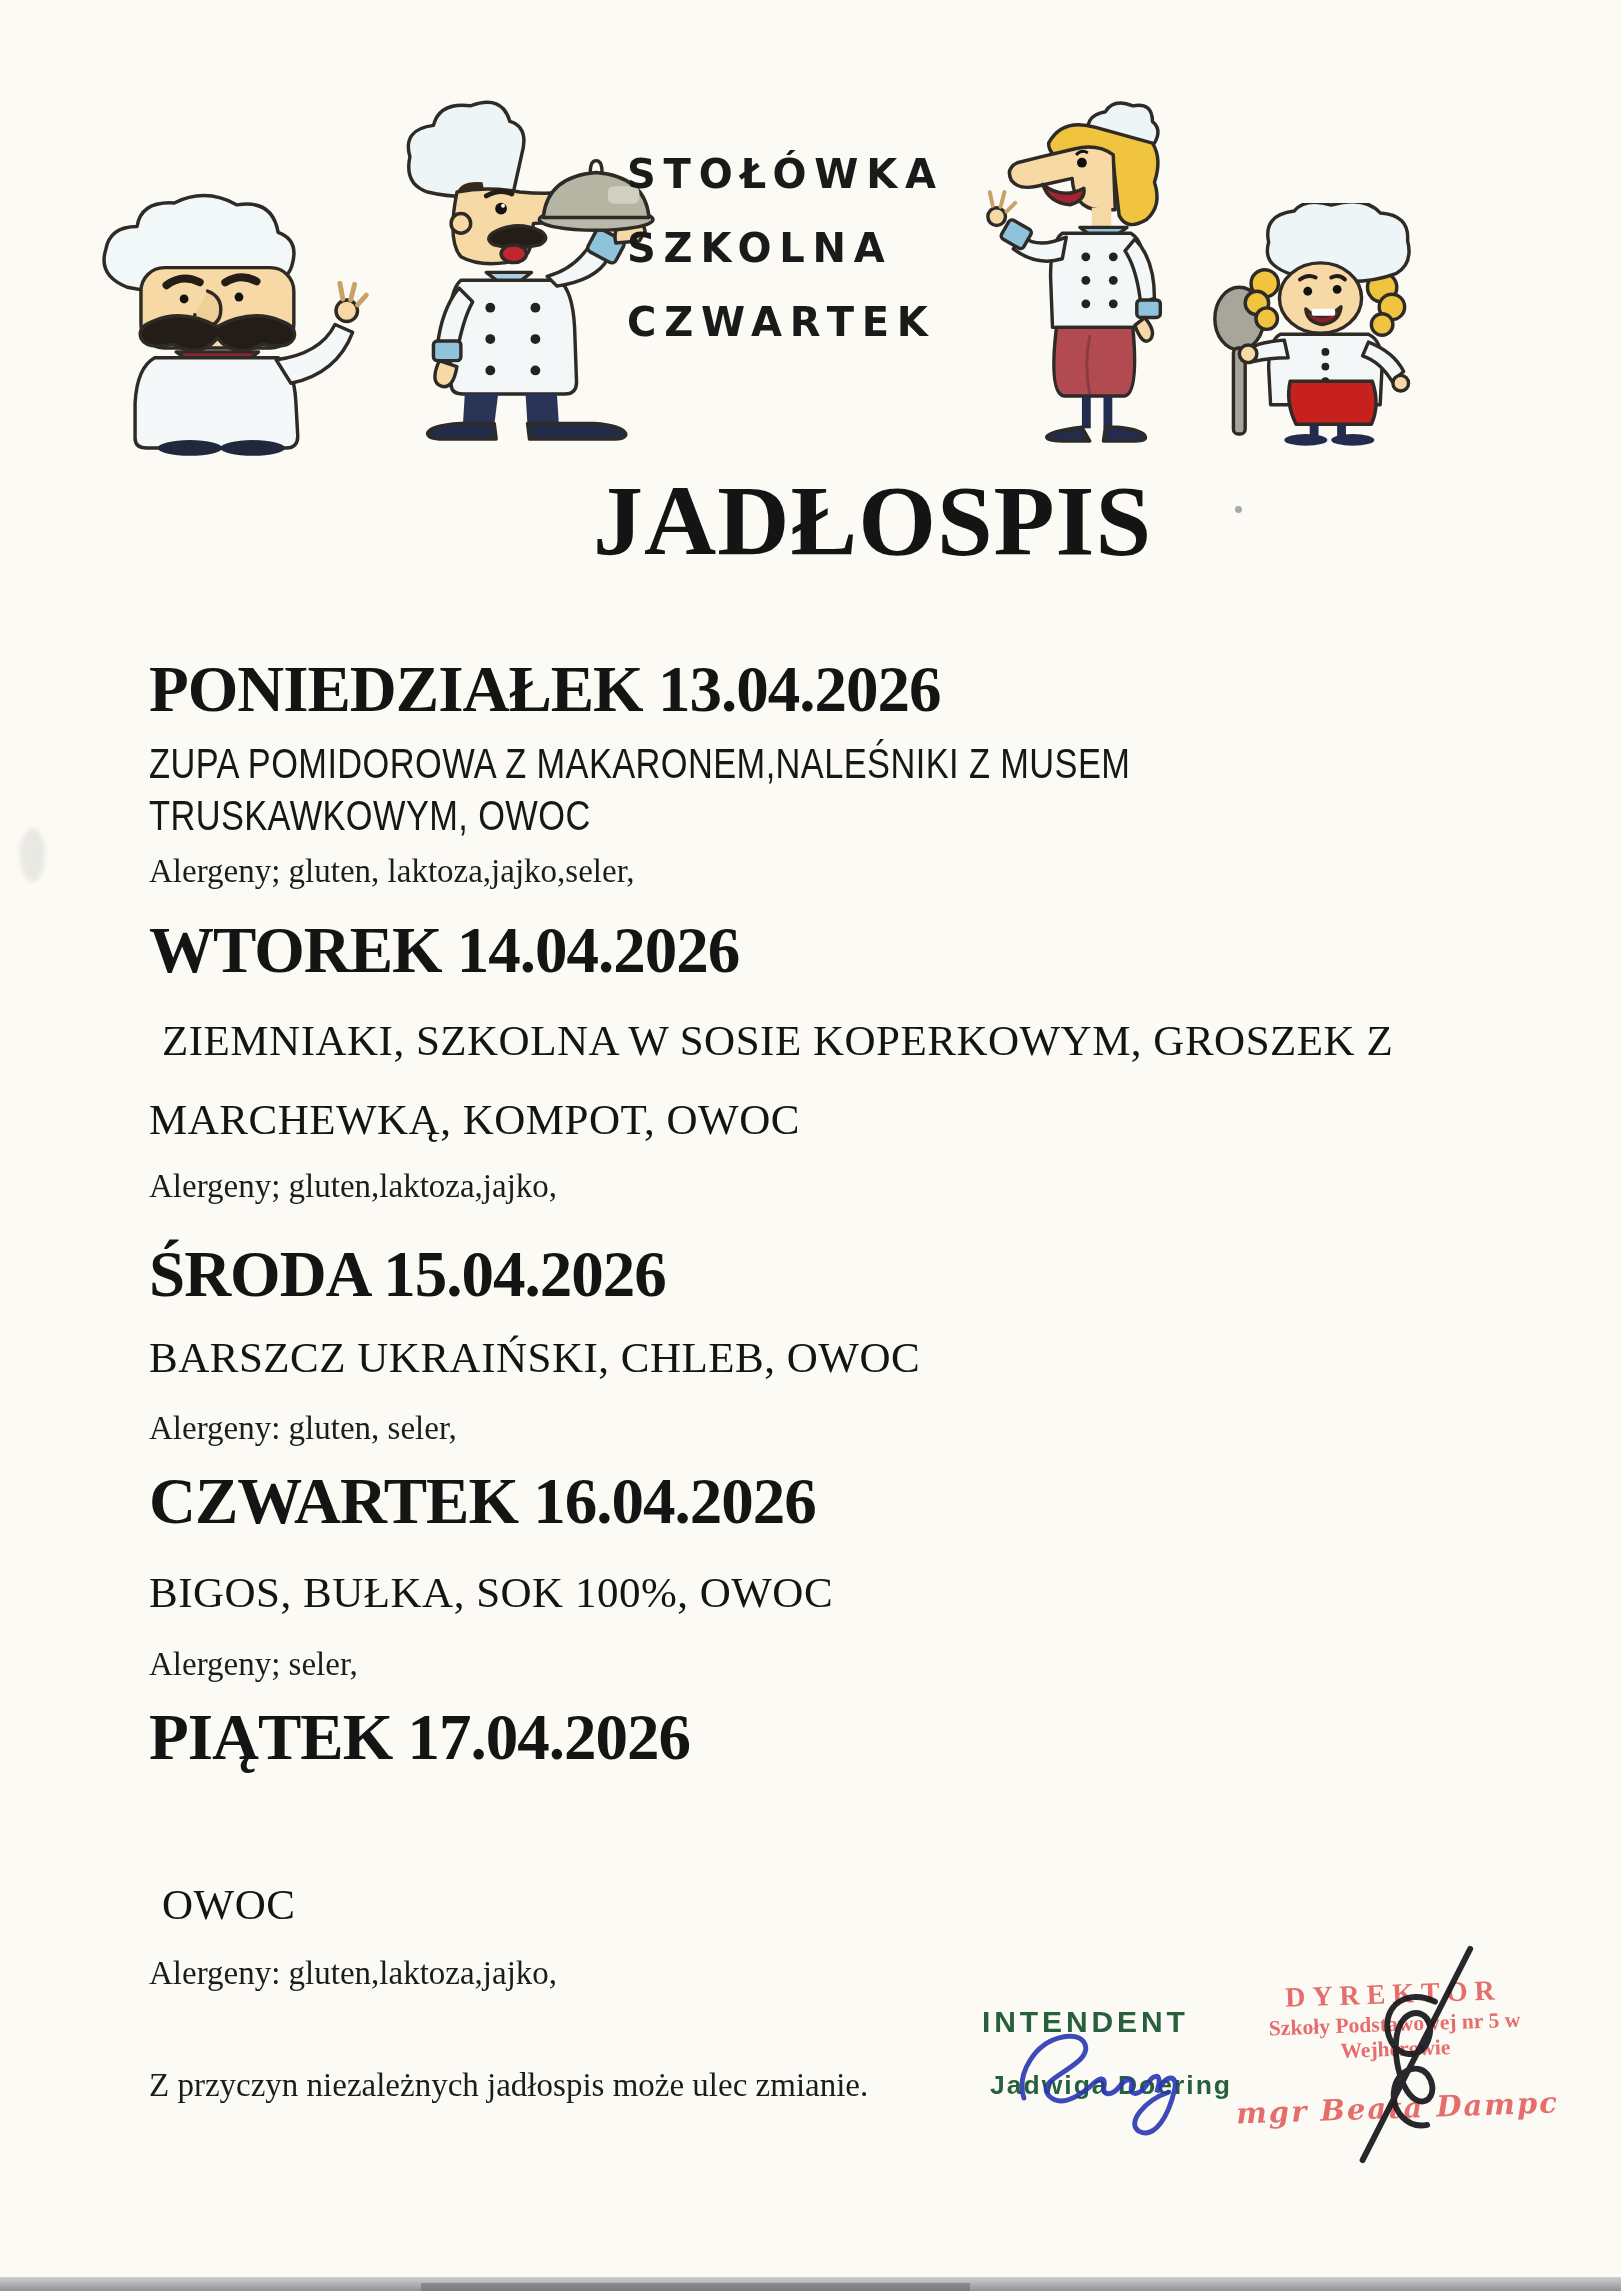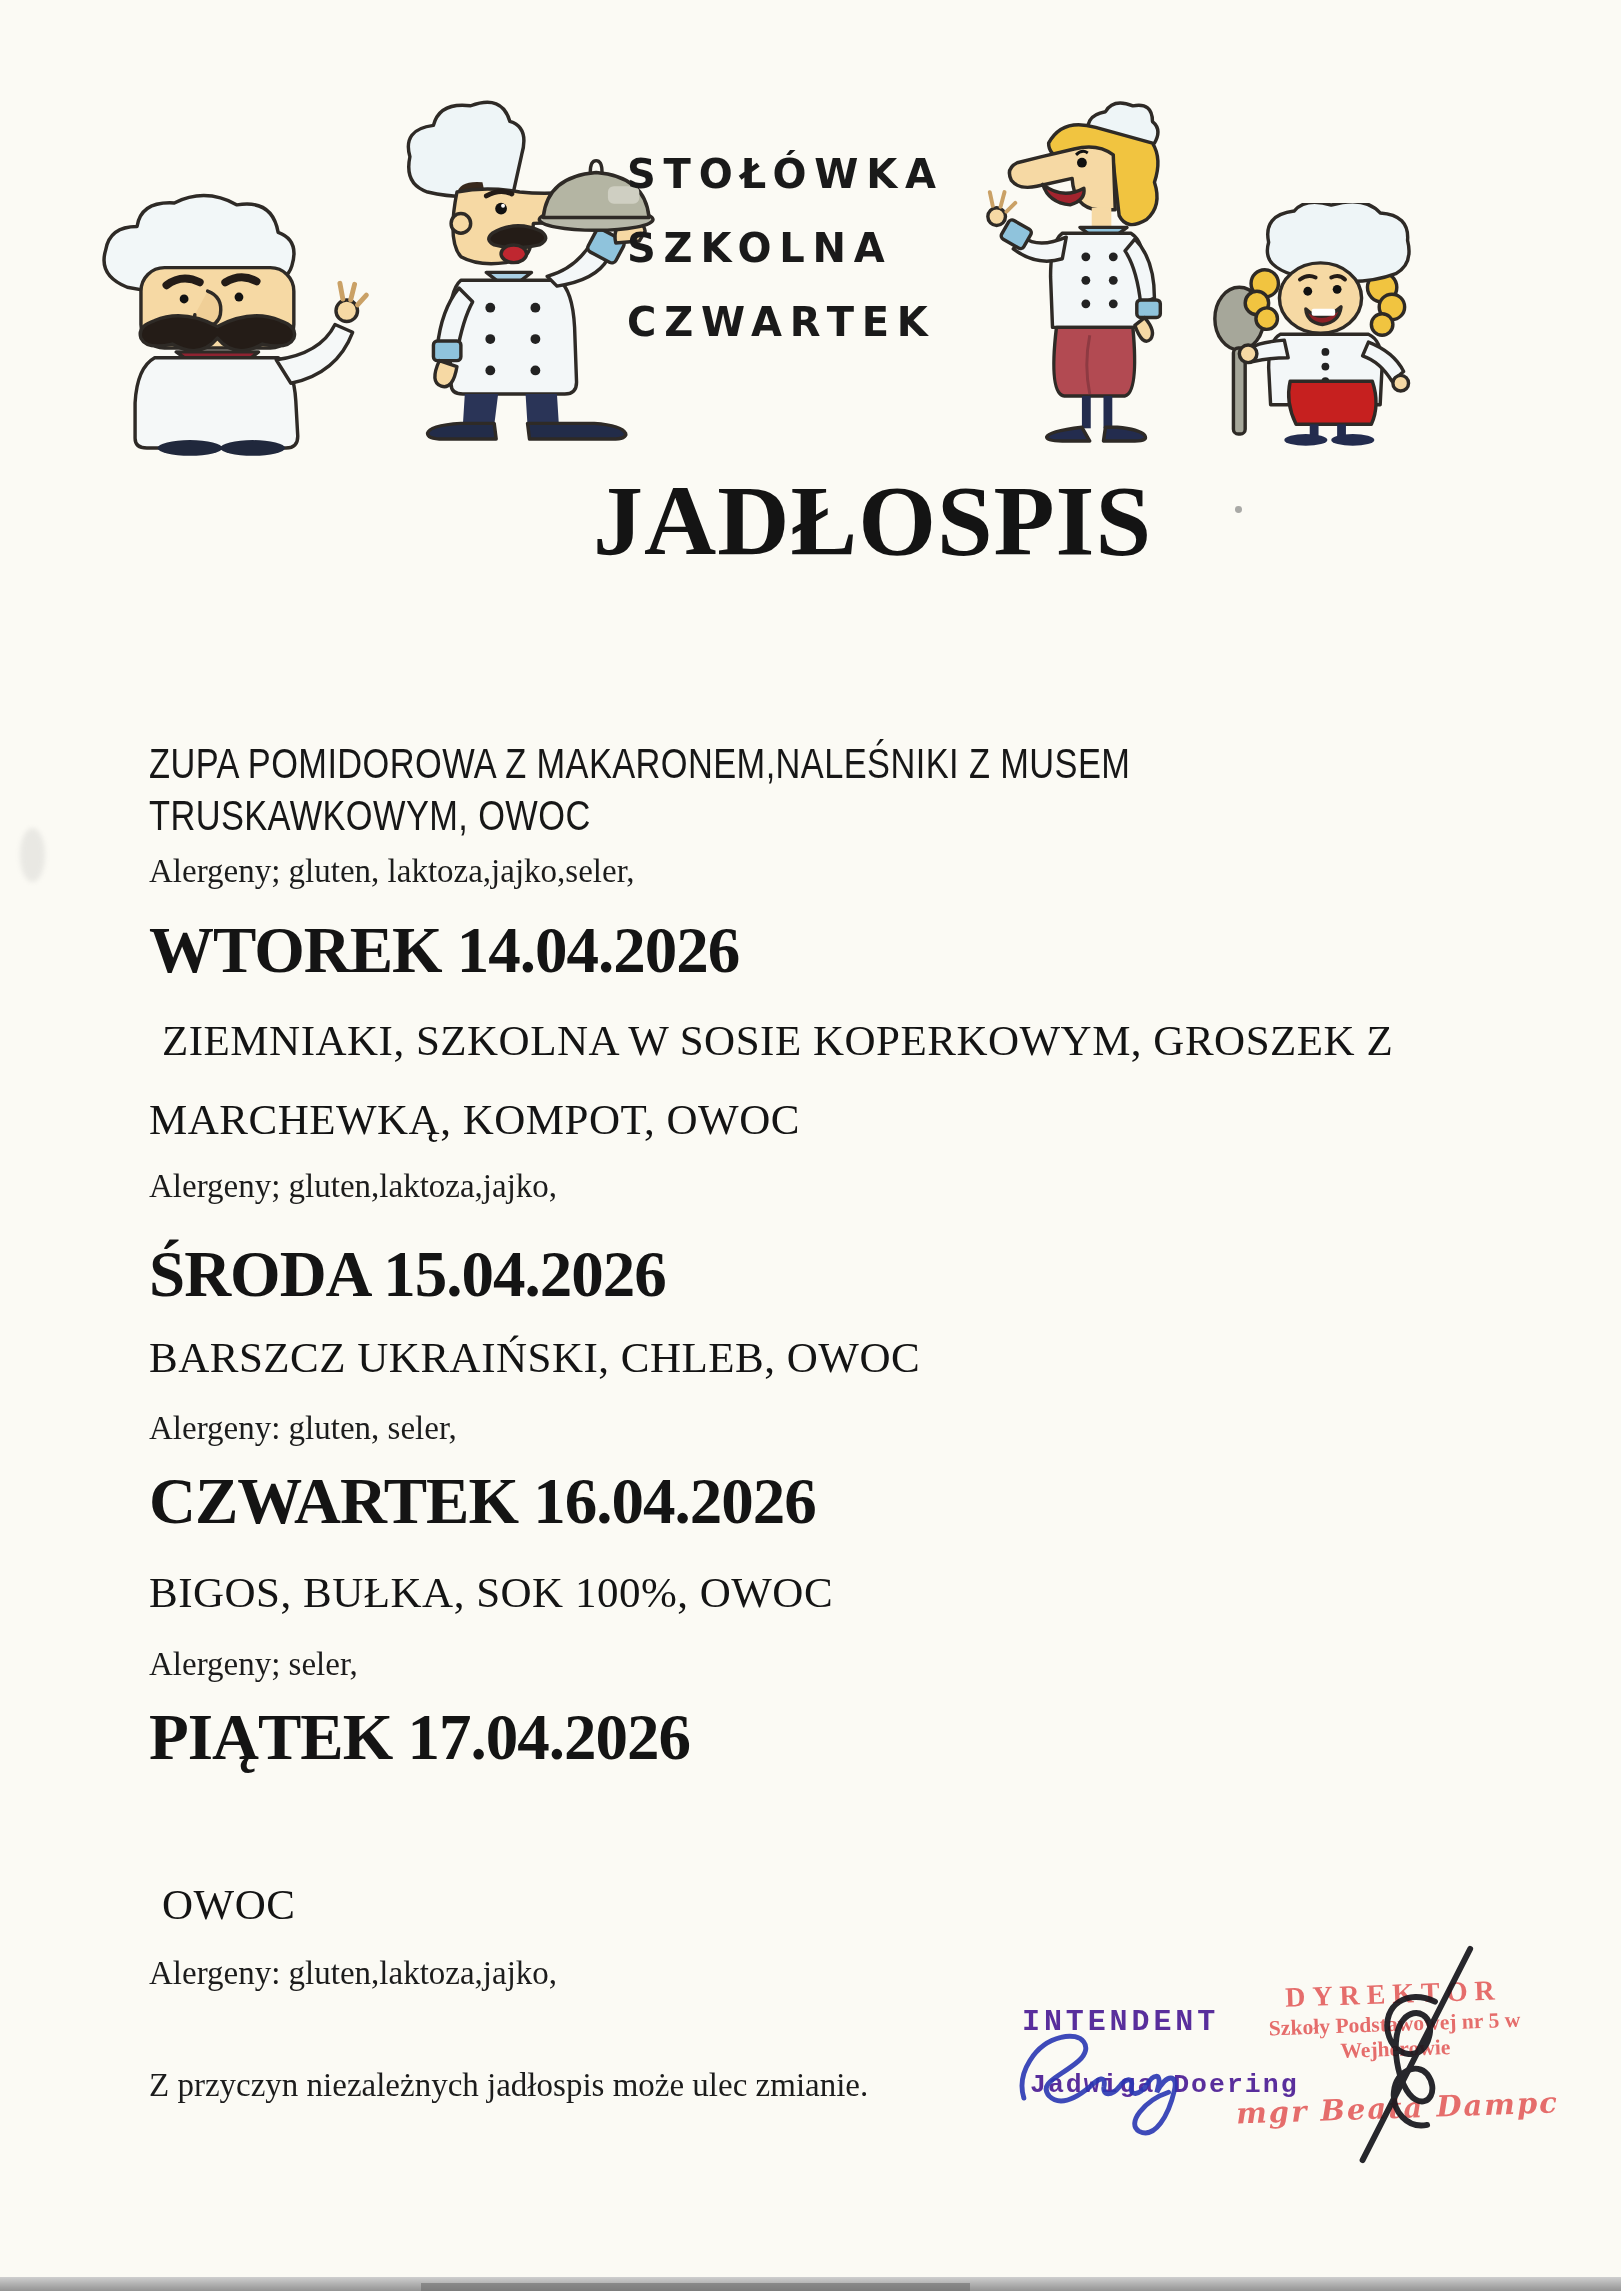--- a/index.html
+++ b/index.html
@@ -15,21 +15,21 @@
   
   .doc-title{left:593px;top:463px;font-size:100px;font-weight:bold;letter-spacing:1px;}
   
   .day-header{left:149px;font-size:65px;font-weight:bold;letter-spacing:-1px;}
   .menu-line{left:149px;font-size:43px;letter-spacing:0.5px;}
   .menu-line.sans{font-family:"Liberation Sans",sans-serif;transform:scaleX(0.8);transform-origin:left top;color:#171717;}
   .allergens{left:149px;font-size:33px;color:#1c1c1c;text-align:right;}
   .note{left:149px;font-size:33px;color:#1c1c1c;}
   .indent{left:162px;}
   
-  .stamp{color:#4c1d95;font-family:Liberation Mono, monospace;margin-left:40px;}
+  .stamp{color:#14532d;font-family:Liberation Sans, sans-serif;}
   .intendent-title{left:982px;top:2005px;font-size:30px;font-weight:bold;letter-spacing:3.9px;opacity:.92;}
   .intendent-name{left:990px;top:2070px;font-size:26.5px;font-weight:bold;letter-spacing:2px;opacity:.92;}
   .dyrektor{position:absolute;left:1219px;top:1978px;width:353px;text-align:center;
     transform:rotate(-2deg);opacity:.8;}
   .dyrektor .d1{font-size:28px;font-weight:bold;letter-spacing:6.9px;color:#e04a4a;}
   .dyrektor .d2{font-size:21.6px;font-weight:bold;color:#e04a4a;margin-top:2px;}
   .dyrektor .d3{font-size:29px;font-weight:bold;font-style:italic;color:#e04a4a;
     font-family:"DejaVu Serif",serif;margin-top:29px;letter-spacing:2px;}
   .sig{position:absolute;}
   
@@ -170,20 +170,21 @@
 
   <div class="slogan">
     <div>STOŁÓWKA</div>
     <div>SZKOLNA</div>
     <div>CZWARTEK</div>
   </div>
 
   <div class="abs doc-title">JADŁOSPIS</div>
   <div class="speck"></div>
 
+  <div class="abs day-header" style="top:652px">PONIEDZIAŁEK 13.04.2026</div>
   <div class="abs menu-line sans" style="top:739px">ZUPA POMIDOROWA Z MAKARONEM,NALEŚNIKI Z MUSEM</div>
   <div class="abs menu-line sans" style="top:791px">TRUSKAWKOWYM, OWOC</div>
   <div class="abs allergens" style="top:853px">Alergeny; gluten, laktoza,jajko,seler,</div>
 
   <div class="abs day-header" style="top:913px">WTOREK 14.04.2026</div>
   <div class="abs menu-line indent" style="top:1016px">ZIEMNIAKI, SZKOLNA W SOSIE KOPERKOWYM, GROSZEK Z</div>
   <div class="abs menu-line" style="top:1095px">MARCHEWKĄ, KOMPOT, OWOC</div>
   <div class="abs allergens" style="top:1168px">Alergeny; gluten,laktoza,jajko,</div>
 
   <div class="abs day-header" style="top:1237px">ŚRODA 15.04.2026</div>

